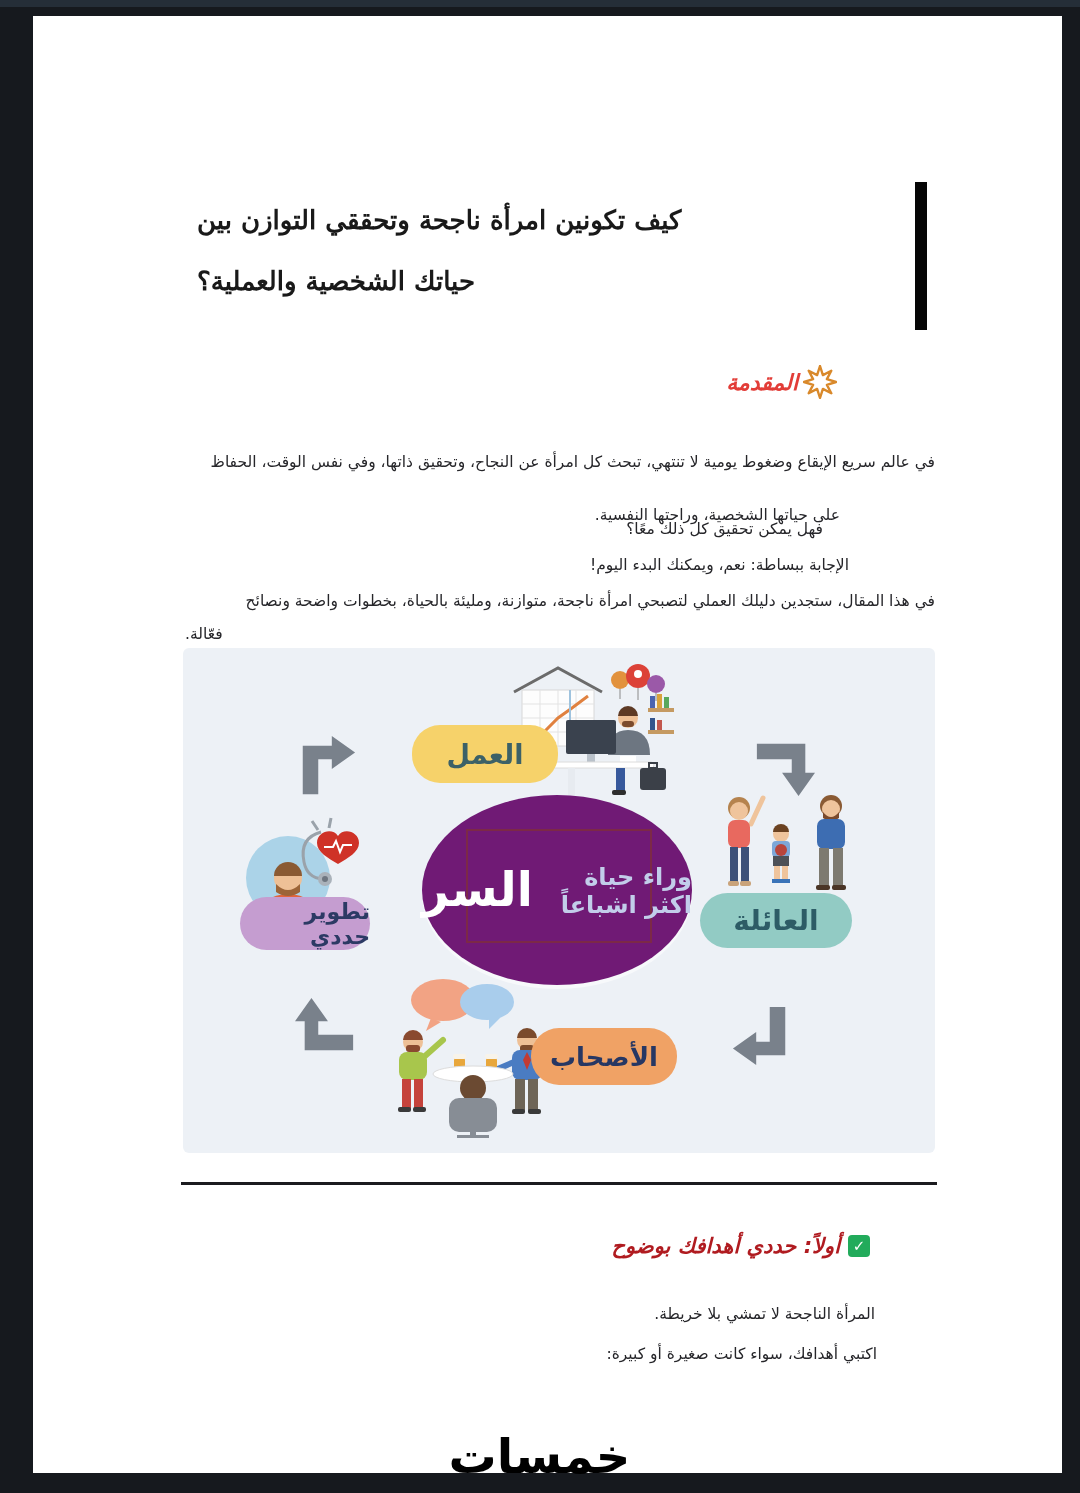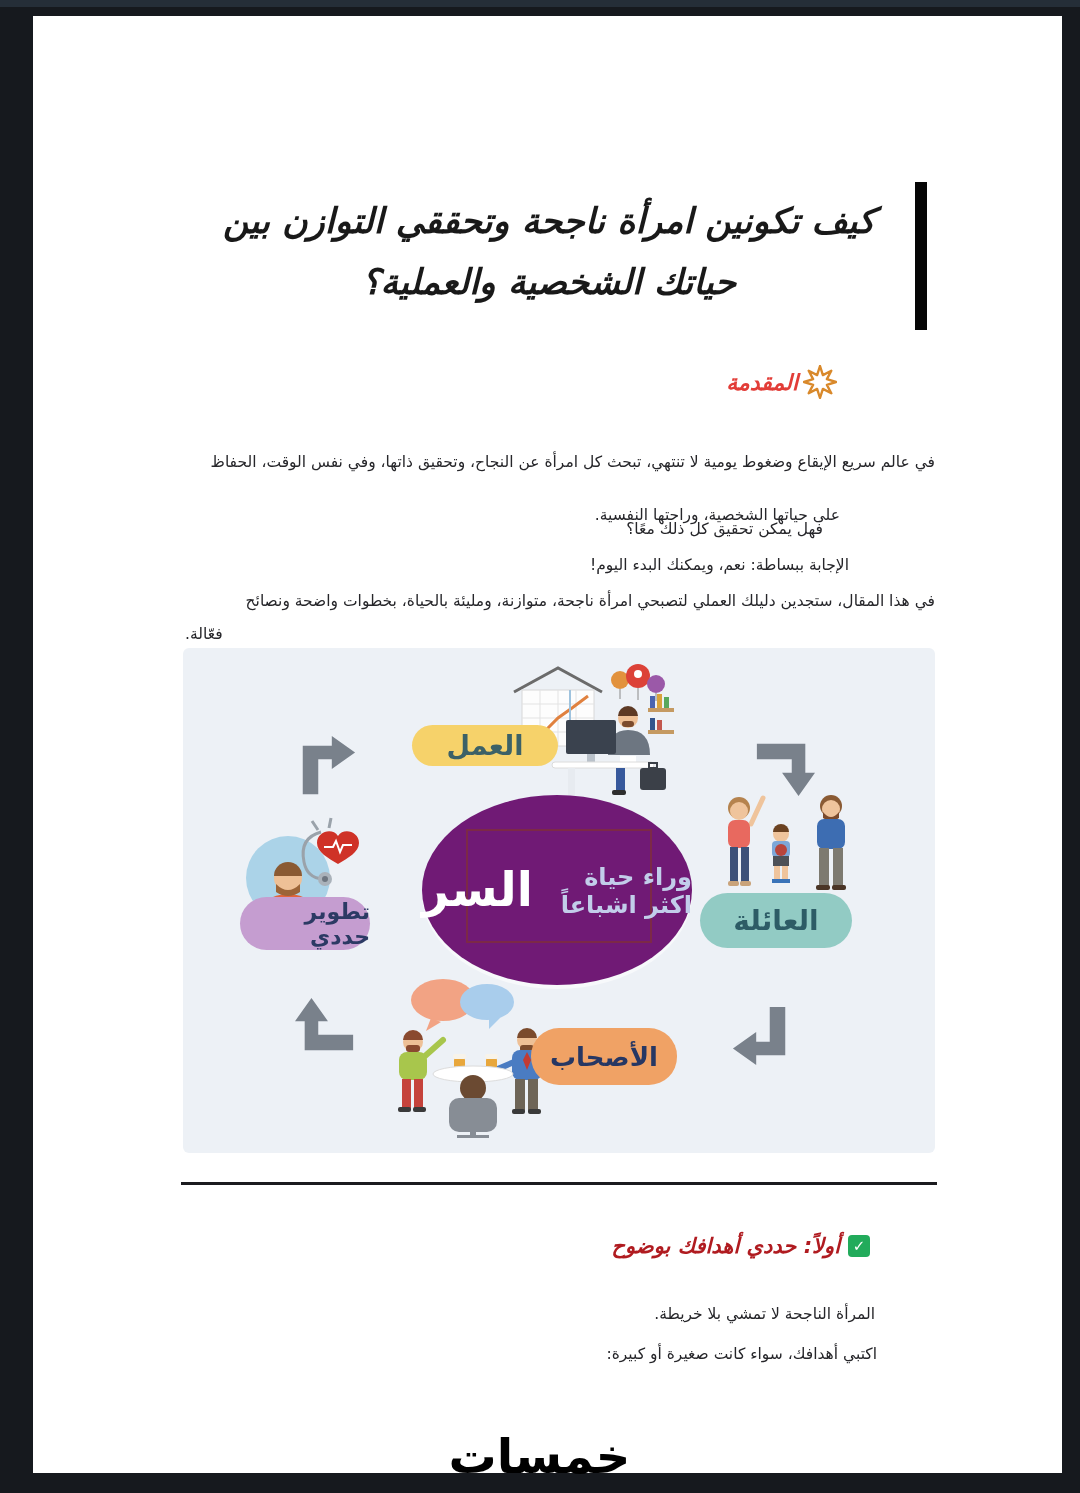--- a/index.html
+++ b/index.html
@@ -3,43 +3,43 @@
 <meta charset="utf-8">
 <style>
   html,body{margin:0;padding:0;width:1080px;height:1493px;overflow:hidden;background:#16191e;
     font-family:"DejaVu Sans",sans-serif;}
   .top-strip{position:absolute;top:0;left:0;width:1080px;height:7px;background:#252e38;}
   .page{position:absolute;left:33px;top:16px;width:1029px;height:1457px;background:#ffffff;}
   .content{position:absolute;left:150px;top:0;width:752px;height:100%;direction:rtl;}
 
   
   .doc-title{position:absolute;top:166px;right:8px;left:14px;border-right:12px solid #060606;
-    padding:8px 14px 18px 0;text-align:center;font-family:"DejaVu Serif","Liberation Serif",serif;
-    font-size:35px;line-height:61px;font-weight:600;color:#191919;font-style:italic;}
+    padding:8px 14px 18px 0;text-align:left;font-family:"DejaVu Serif","Liberation Serif",serif;
+    font-size:26px;line-height:61px;font-weight:600;color:#191919;}
 
   
   .h-intro{position:absolute;top:349px;right:98px;display:flex;align-items:center;gap:5px;
     direction:rtl;color:#e23d38;font-size:22px;font-weight:bold;font-style:italic;}
   .star-wrap{width:34px;height:34px;flex:0 0 auto;}
 
   
   .line{position:absolute;font-size:15.5px;color:#26262a;white-space:nowrap;text-align:right;}
   .p1l1{top:437px;right:0;}
   .p1l2{top:470px;right:95px;margin-top:20px;}
   .qline{top:504px;right:112px;}
   .aline{top:540px;right:86px;}
   .p2l1{top:576px;right:0;}
   .p2l2{top:609px;left:2px;right:auto;text-align:left;}
 
   
   .infographic{position:absolute;top:632px;left:0;width:752px;height:505px;background:#edf1f6;
     border-radius:6px;overflow:hidden;direction:ltr;}
   .bubble{position:absolute;display:flex;align-items:center;justify-content:center;
     border-radius:28px;font-weight:bold;direction:rtl;}
-  .b-work{left:229px;top:77px;width:146px;height:41px;background:#f6d26a;color:#3c6167;font-size:27px;}
+  .b-work{left:229px;top:77px;width:146px;height:58px;background:#f6d26a;color:#3c6167;font-size:27px;}
   .b-family{left:517px;top:245px;width:152px;height:55px;background:#92cbc4;color:#2d5c66;font-size:28px;}
   .b-self{left:57px;top:249px;width:130px;height:53px;background:#c59dd0;color:#2c3a64;font-size:22px;}
   .b-friends{left:348px;top:380px;width:146px;height:57px;background:#f0a265;color:#273763;font-size:26px;text-align:center;}
 
   .center-oval{position:absolute;left:239px;top:147px;width:270px;height:190px;background:#701a75;
     border-radius:50%;display:flex;flex-direction:row;align-items:center;justify-content:center;
     box-shadow:0 4px 0 rgba(255,255,255,.55);}
   .oval-frame{position:absolute;left:44px;top:34px;width:182px;height:110px;border:2px solid #7c2947;z-index:0;}
   .oval-title{position:relative;z-index:1;color:#ffffff;font-size:47px;font-weight:bold;line-height:1.05;direction:rtl;}
   .oval-sub{position:relative;z-index:1;color:#c2cdea;font-size:24px;font-weight:bold;margin-top:1px;direction:rtl;}

